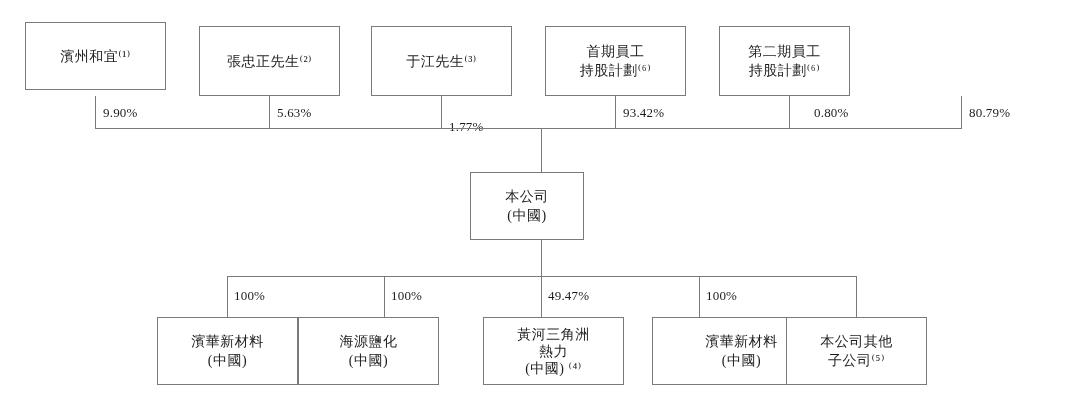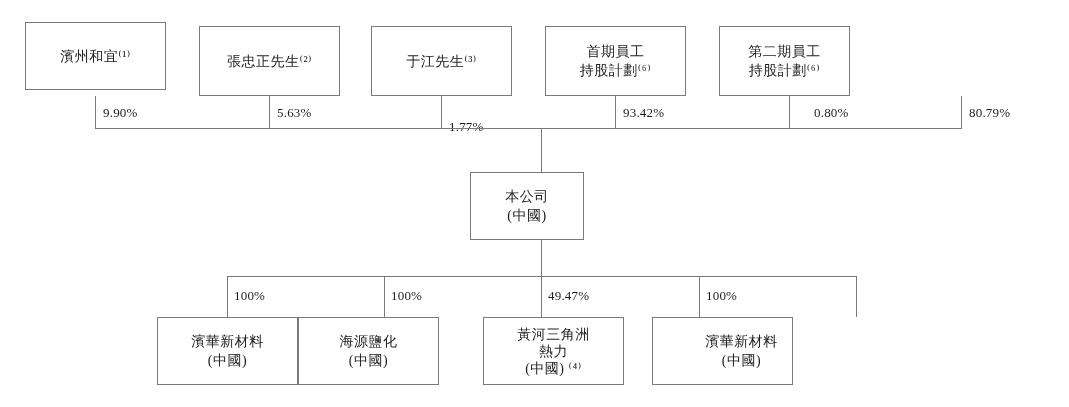--- a/index.html
+++ b/index.html
@@ -121,14 +121,18 @@
   </div>
   <div class="box" style="left:471px; top:317px; width:141px; height:68px; line-height:17px;margin-left:12px;">
     <div class="bline">黃河三角洲</div>
     <div class="bline">熱力</div>
     <div class="bline">(中國) ⁽⁴⁾</div>
   </div>
   <div class="box" style="left:652px; top:317px; width:141px; height:68px;padding-left:38px;">
     <div class="bline">濱華新材料</div>
     <div class="bline">(中國)</div>
   </div>
+  <div class="box" style="left:786px; top:317px; width:141px; height:68px;">
+    <div class="bline">本公司其他</div>
+    <div class="bline">子公司⁽⁵⁾</div>
+  </div>
 
 </div>
 
 </body></html>

